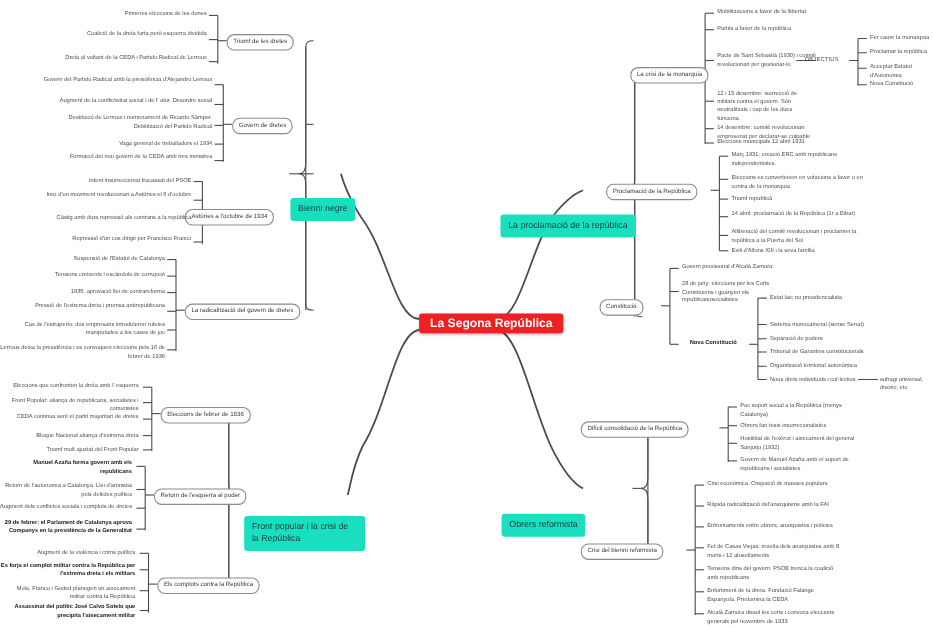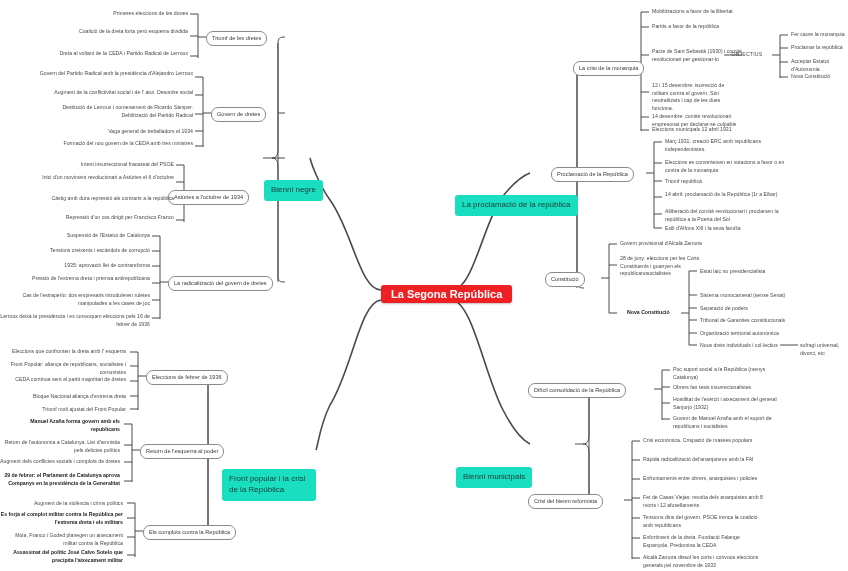--- a/index.html
+++ b/index.html
@@ -187,22 +187,22 @@
     <line x1="632" y1="498" x2="640" y2="498"></line>
     <line x1="632" y1="518" x2="640" y2="518"></line>
     <line x1="632" y1="538" x2="640" y2="538"></line>
     <line x1="632" y1="558" x2="640" y2="558"></line>
   </svg>
 
   <div class="node root" style="left:381px;top:294px;transform:translateY(-50%);">La Segona República</div>
 
   <div class="node lvl1" style="left:264px;top:149px;">Bienni negre</div>
   <div class="node lvl1" style="left:455px;top:164px;">La proclamació de la república</div>
-  <div class="node lvl1" style="left:222px;top:438px;width:94px;">Front popular i la crisi de la República</div>
-  <div class="node lvl1" style="left:456px;top:436px;">Bienni municipals</div>
+  <div class="node lvl1" style="left:222px;top:438px;width:110px;">Front popular i la crisi de la República</div>
+  <div class="node lvl1" style="left:456px;top:436px;">Obrers reformista</div>
 
   <div class="node lvl2" style="left:206px;top:31px;">Triomf de les dretes</div>
   <div class="node lvl2" style="left:211px;top:107px;">Govern de dretes</div>
   <div class="node lvl2" style="left:168px;top:190px;">Astúries a l'octubre de 1934</div>
   <div class="node lvl2" style="left:168px;top:276px;">La radicalització del govern de dretes</div>
 
   <div class="node leaf r" style="left:30px;top:10px;width:158px;">Primeres eleccions de les dones</div>
   <div class="node leaf r" style="left:30px;top:28px;width:158px;">Coalició de la dreta forta però esquerra dividida</div>
   <div class="node leaf r" style="left:30px;top:50px;width:158px;">Dreta al voltant de la CEDA i Partido Radical de Lerroux</div>
 

